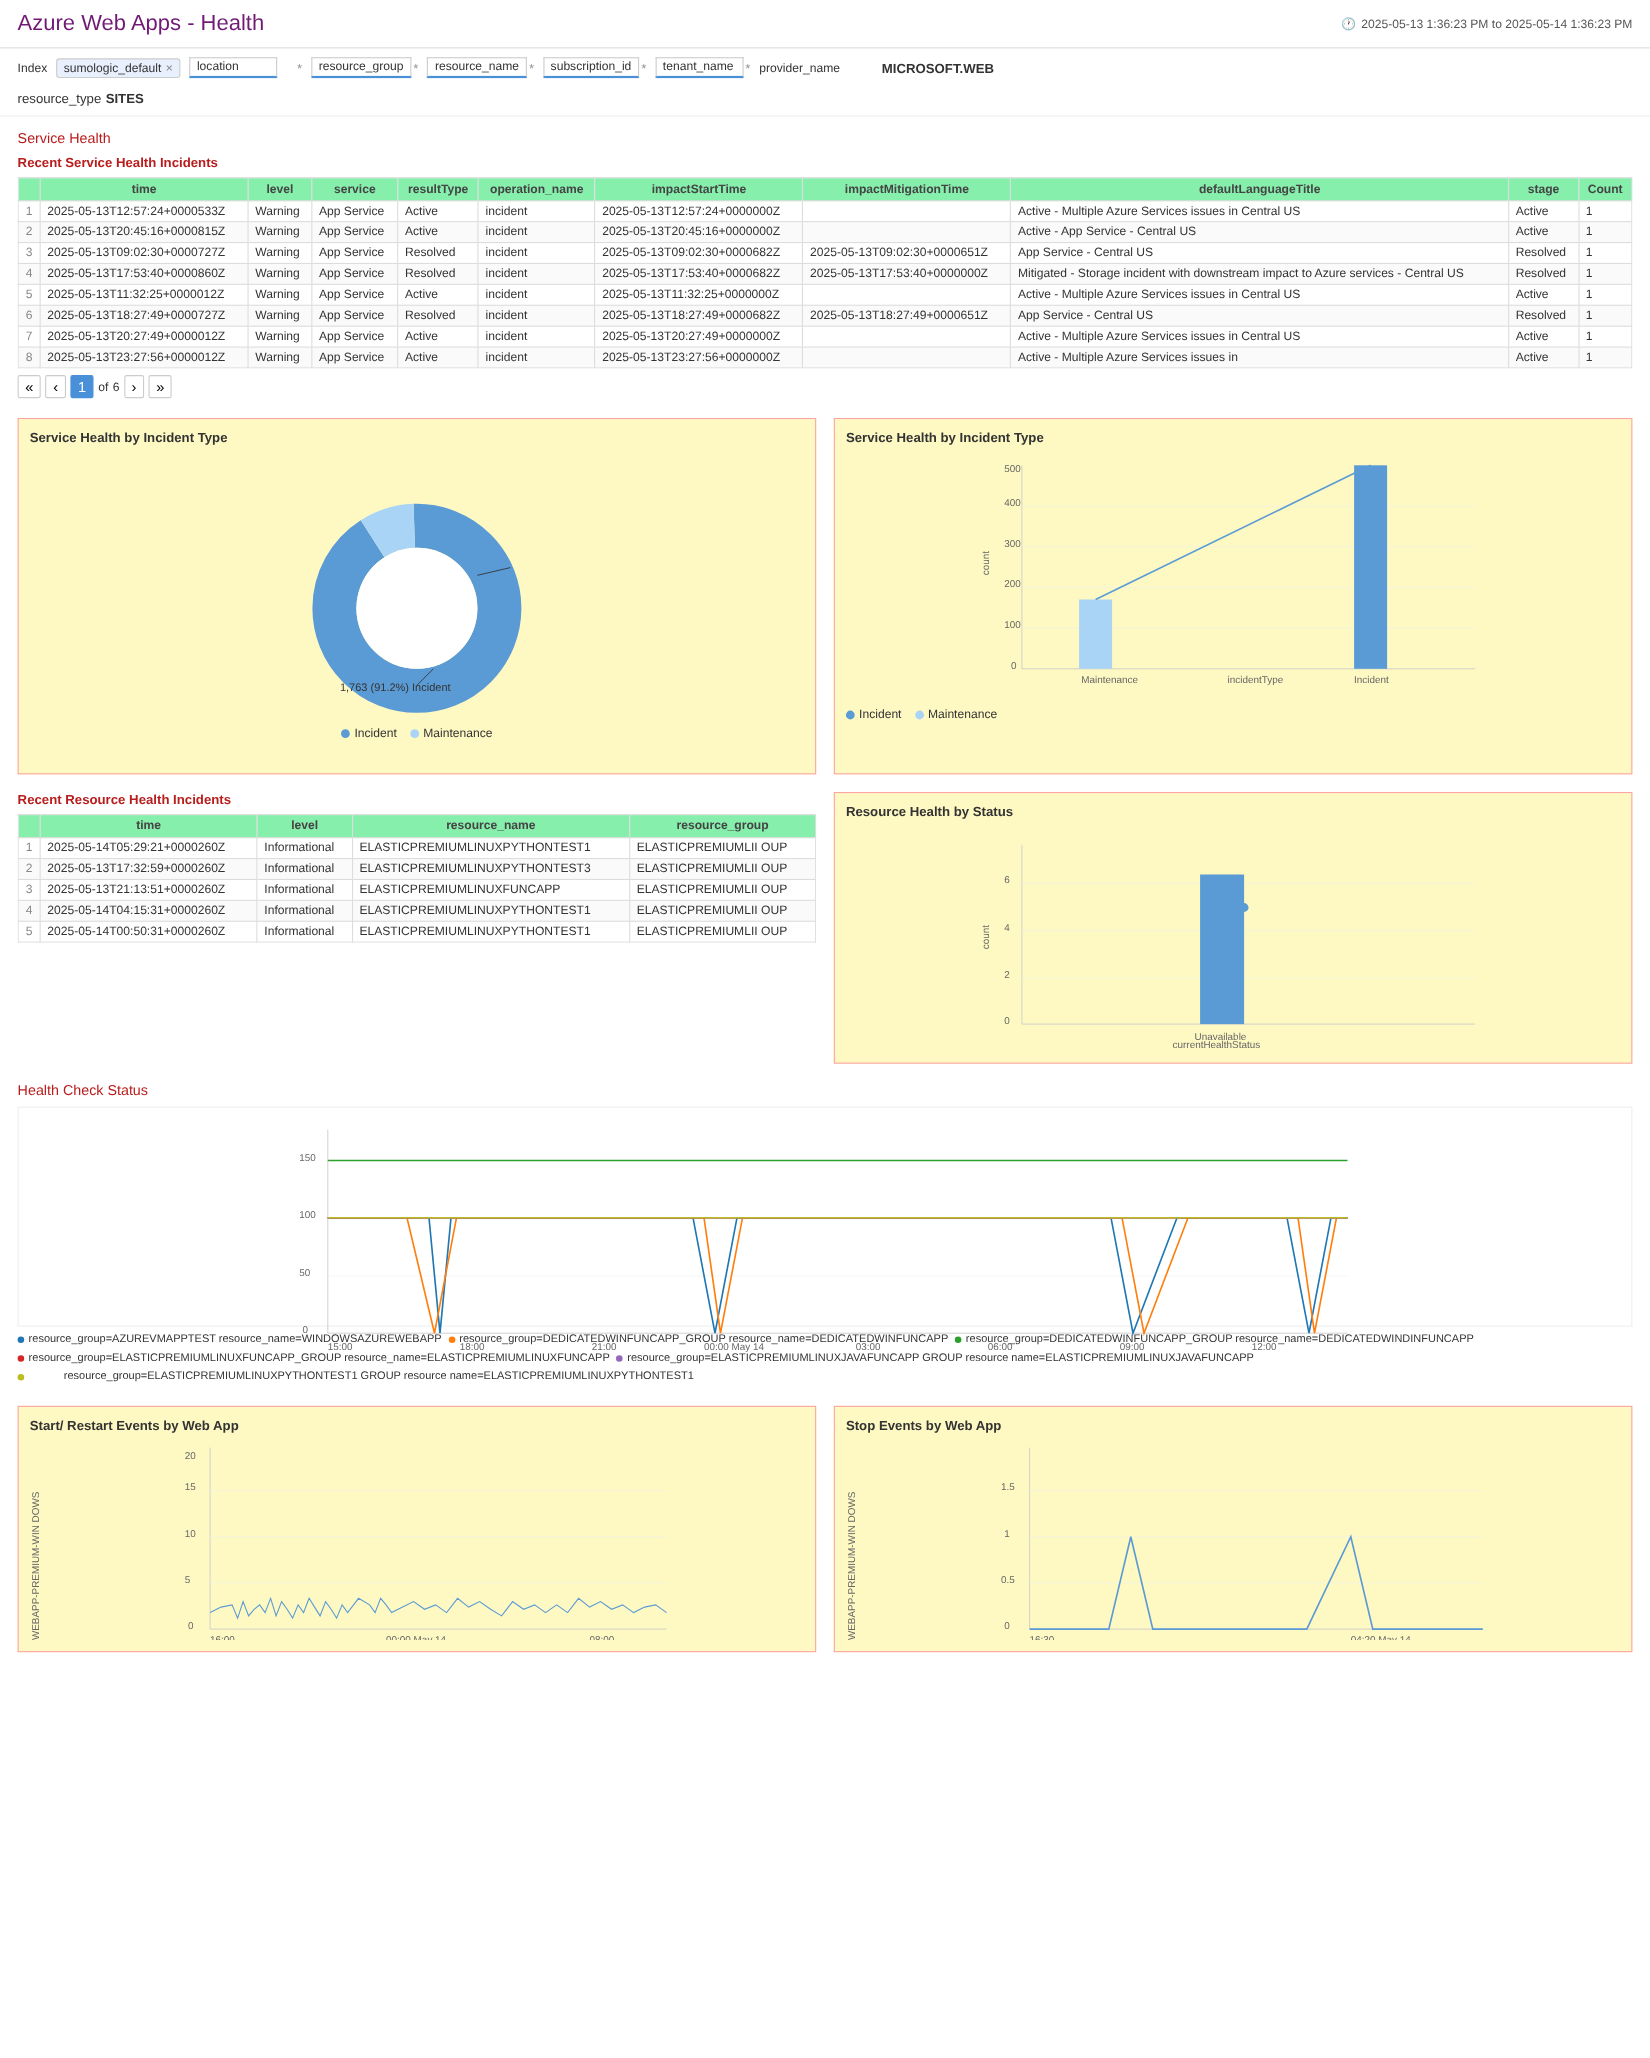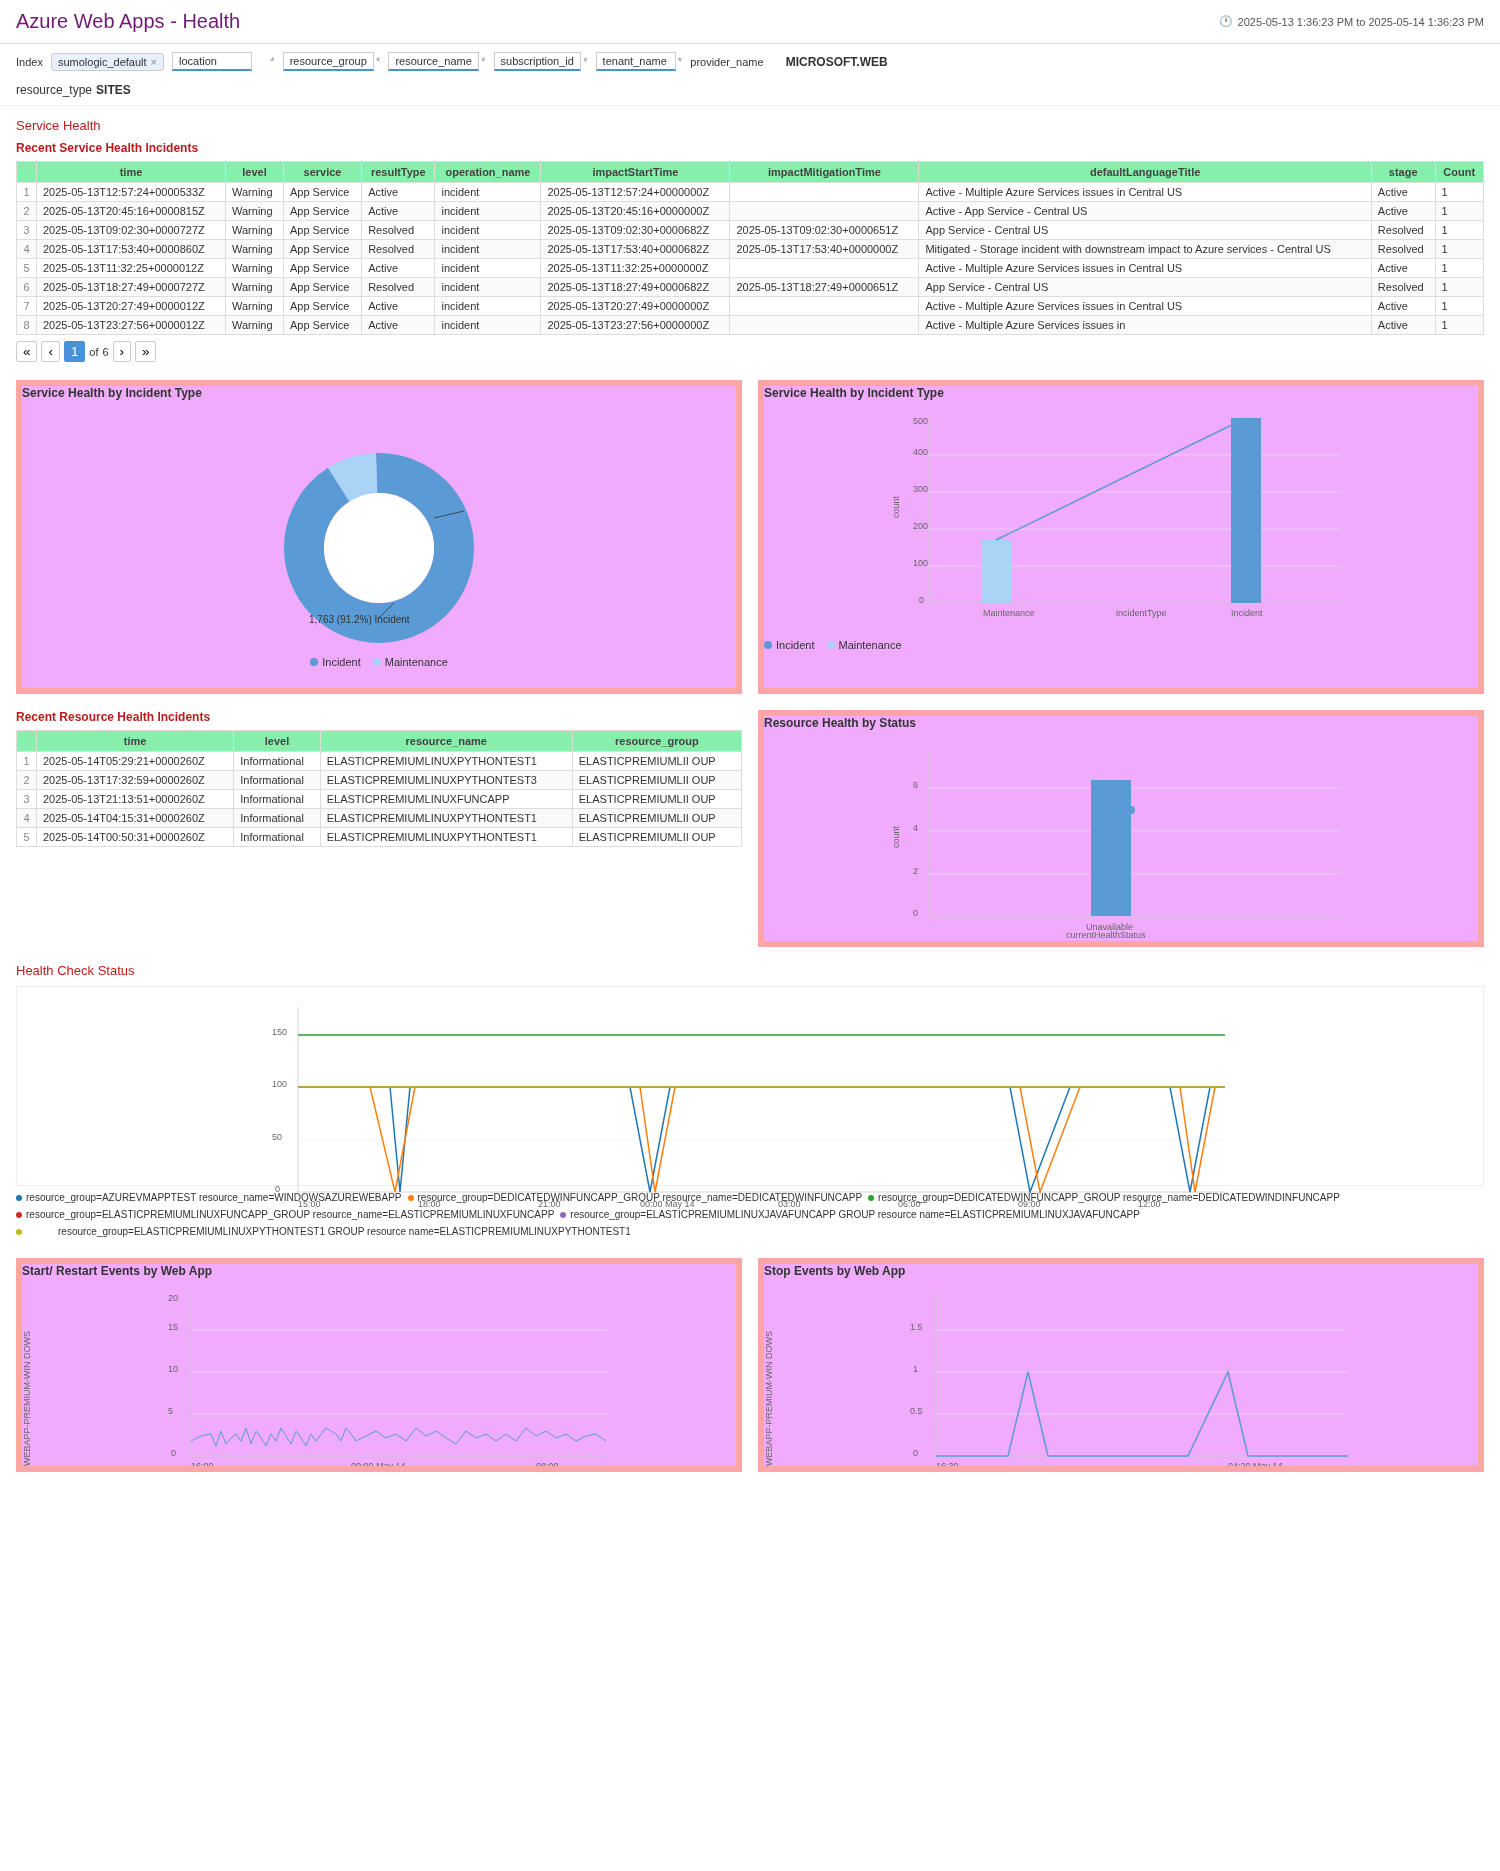--- a/index.html
+++ b/index.html
@@ -27,21 +27,21 @@
     tr:nth-child(even) td { background: #fafafa; }
     tr:nth-child(odd) td { background: #fff; }
     .row-num { color: #888; text-align: center; width: 20px; }
     
     .pagination { display: flex; align-items: center; gap: 4px; padding: 6px 0; font-size: 11px; }
     .page-btn { border: 1px solid #ccc; background: #fff; padding: 2px 6px; cursor: pointer; border-radius: 2px; }
     .page-btn.active { background: #4a90d9; color: #fff; border-color: #4a90d9; }
     
     .two-col { display: grid; grid-template-columns: 1fr 1fr; gap: 16px; margin-top: 12px; }
     
-    .chart-container { border: 6px solid #fca5a5; background: #f0abfc; }
+    .chart-container { border: 1px solid #fca5a5; padding: 10px; background: #fef9c3; }
     .chart-title { font-size: 12px; font-weight: bold; margin-bottom: 8px; }
     
     .donut-area { display: flex; flex-direction: column; align-items: center; padding: 20px; }
     
     .legend { display: flex; gap: 12px; margin-top: 8px; font-size: 11px; }
     .legend-item { display: flex; align-items: center; gap: 4px; }
     .legend-dot { width: 8px; height: 8px; border-radius: 50%; }
     
     .resource-section { margin-top: 16px; }
     
@@ -88,21 +88,21 @@
   <div style="display:flex;align-items:center;gap:2px;">
     <span class="filter-input">subscription_id</span>
     <span class="filter-asterisk">*</span>
   </div>
   <div style="display:flex;align-items:center;gap:2px;">
     <span class="filter-input">tenant_name</span>
     <span class="filter-asterisk">*</span>
   </div>
   <div style="display:flex;align-items:center;gap:2px;">
     <span class="filter-label">provider_name</span>
-    <span style="font-weight:bold;margin-left:4px;padding-left:16px;">MICROSOFT.WEB</span>
+    <span style="font-weight:bold;margin-left:20px;padding-left:16px;">MICROSOFT.WEB</span>
   </div>
   <div style="margin-top:4px;width:100%;display:flex;gap:4px;align-items:center;">
     <span>resource_type</span>
     <span style="font-weight:bold;">SITES</span>
   </div>
 </div>
 
 <div class="content">
 
   <div class="section-title">Service Health</div>

